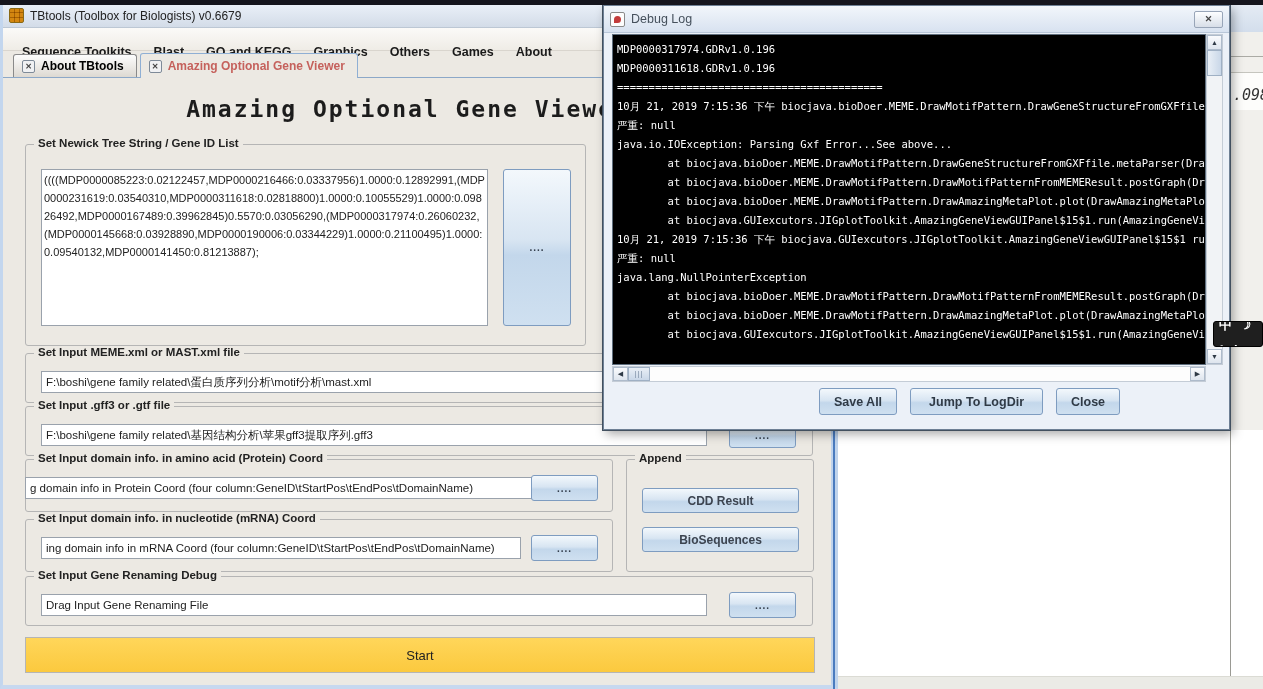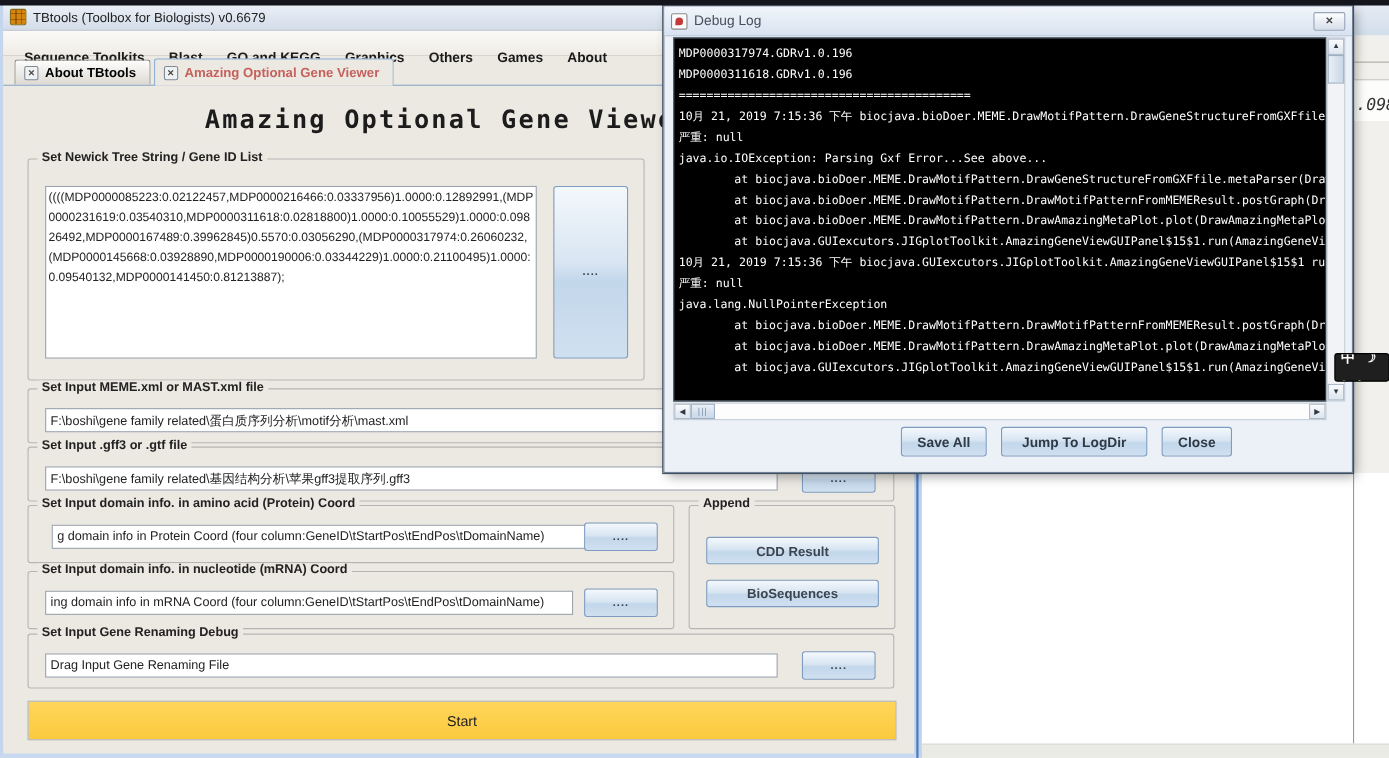--- a/index.html
+++ b/index.html
@@ -156,21 +156,21 @@
 
       <div class="group" style="left:22px; top:328px; width:788px; height:50px;">
         <span class="group-label">Set Input .gff3 or .gtf file</span>
       </div>
       <input class="field-input" style="left: 38px; top: 346px; width: 666px;" value="F:\boshi\gene family related\基因结构分析\苹果gff3提取序列.gff3">
       <div class="browse-btn" style="left:726px; top:344px; width:67px; height:26px;">....</div>
 
       <div class="group" style="left:22px; top:381px; width:588px; height:53px;">
         <span class="group-label">Set Input domain info. in amino acid (Protein) Coord</span>
       </div>
-      <input class="field-input" style="left: 44px; top: 399px; width: 528px;" value="g domain info in Protein Coord (four column:GeneID\tStartPos\tEndPos\tDomainName)">
+      <input class="field-input" style="left: 22px; top: 399px; width: 528px;" value="g domain info in Protein Coord (four column:GeneID\tStartPos\tEndPos\tDomainName)">
       <div class="browse-btn" style="left:528px; top:397px; width:67px; height:26px;">....</div>
 
       <div class="group" style="left:22px; top:441px; width:588px; height:53px;">
         <span class="group-label">Set Input domain info. in nucleotide (mRNA) Coord</span>
       </div>
       <input class="field-input" style="left: 38px; top: 459px; width: 480px;" value="ing domain info in mRNA Coord (four column:GeneID\tStartPos\tEndPos\tDomainName)">
       <div class="browse-btn" style="left:528px; top:457px; width:67px; height:26px;">....</div>
 
       <div class="group" style="left:623px; top:381px; width:188px; height:113px;">
         <span class="group-label">Append</span>

